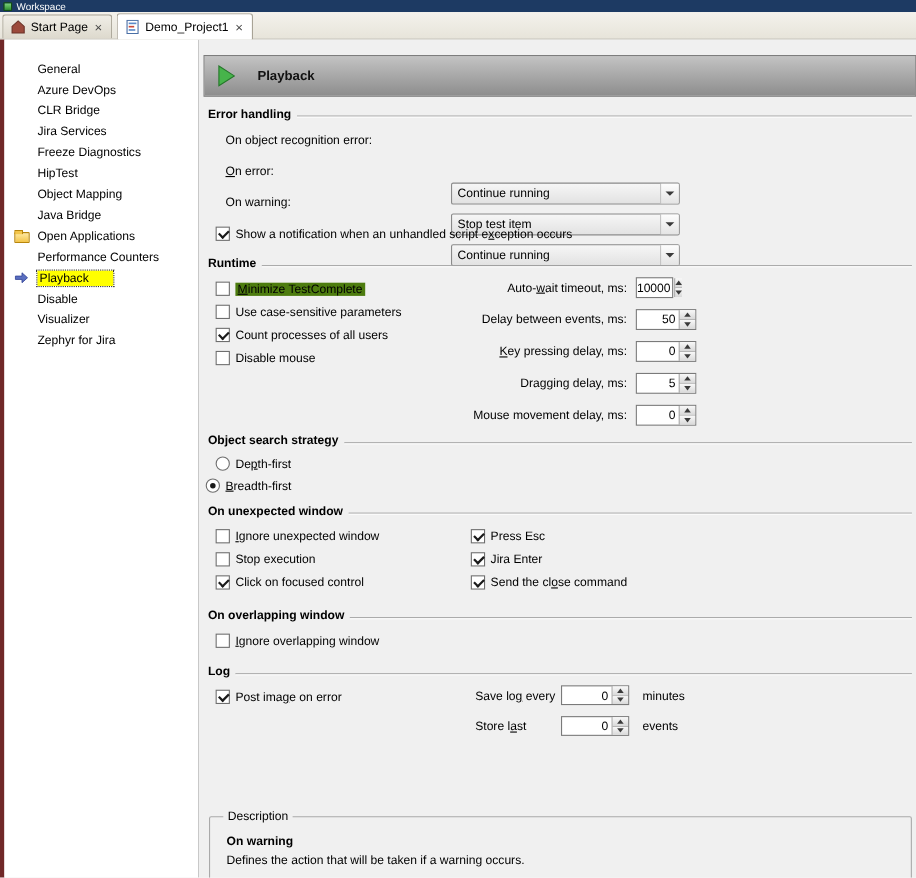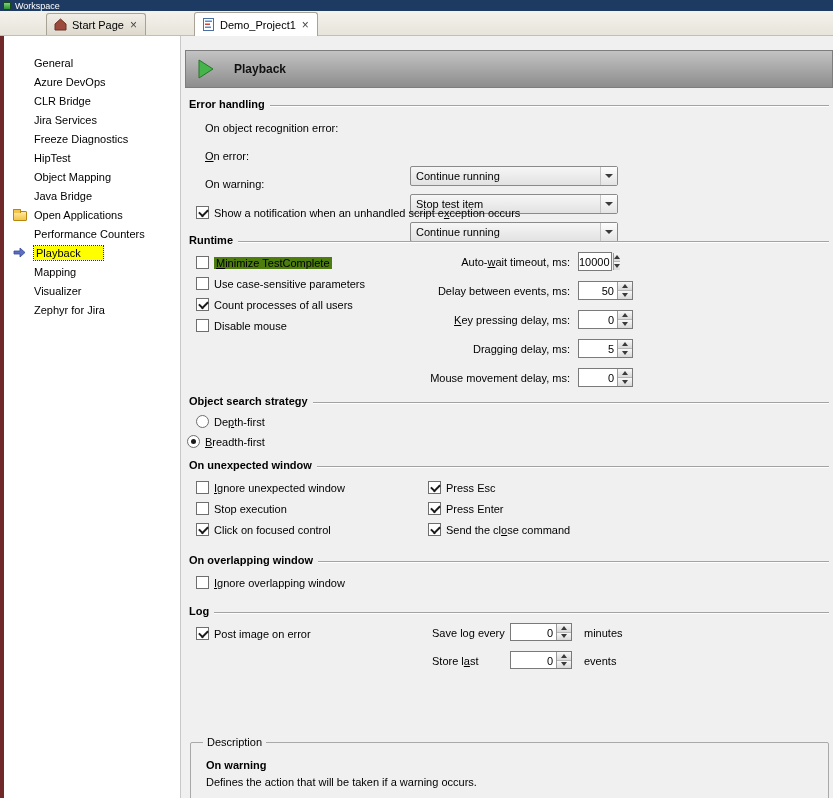--- a/index.html
+++ b/index.html
@@ -6,21 +6,21 @@
   body { font-family:"Liberation Sans", sans-serif; background:#fff; }
   .screen { position:relative; width:833px; height:798px; background:#f0f0f0; overflow:hidden; font-size:11px; color:#000; }
 
   
   .titlebar { position:absolute; left:0; top:0; width:833px; height:11px; background:#1d3a63; color:#fff; display:flex; align-items:center; gap:4px; padding-left:3px; overflow:hidden; }
   .titlebar .appico { width:8px; height:8px; background:linear-gradient(#7ed27e,#2e8f2e); border:1px solid #134d13; border-radius:1px; }
   .titlebar .wtitle { font-size:9px; line-height:10px; }
 
   
   .tabbar { position:absolute; left:0; top:11px; width:833px; height:25px; background:linear-gradient(#f4f2ec,#e7e4da); border-bottom:1px solid #c2beb2; display:flex; align-items:flex-end; padding-left:2px; }
-  .tab { display:flex; align-items:center; gap:5px; padding:0 7px; height:22px; background:linear-gradient(#f0eee7,#ddd9cd); border:1px solid #a8a396; border-bottom:none; border-radius:3px 3px 0 0; margin-right:4px; cursor:default;margin-left:44px; }
+  .tab { display:flex; align-items:center; gap:5px; padding:0 7px; height:22px; background:linear-gradient(#f0eee7,#ddd9cd); border:1px solid #a8a396; border-bottom:none; border-radius:3px 3px 0 0; margin-right:4px; cursor:default; }
   .tab.active { background:#fff; height:24px; position:relative; z-index:2; margin-bottom:-1px; }
   .tabclose { color:#444; font-size:12px; line-height:10px; padding:0 1px; }
   .tabico { display:inline-flex; }
 
   
   .left-edge { position:absolute; left:0; top:36px; width:4px; height:762px; background:#702828; }
 
   
   .sidebar { position:absolute; left:4px; top:36px; width:177px; height:762px; background:#fff; border-right:1px solid #c8c8c8; padding-top:17px; }
   .side-item { position:relative; height:19px; display:flex; align-items:center; padding-left:30px; cursor:default; }
@@ -139,21 +139,21 @@
       </div>
     <div class="side-item">
       <span class="side-ico">
         <svg width="13" height="13" viewBox="0 0 13 13">
             <path d="M1 5 L7 5 L7 2 L12 6.5 L7 11 L7 8 L1 8 Z" fill="#5a6fc0" stroke="#36489a" stroke-width="0.8"></path>
           </svg>
       </span>
       <span class="side-label hl-selected">Playback</span>
     </div>
     <div class="side-item">
-        <span class="side-label">Mapping</span>
+        <span class="side-label">Disable</span>
       </div>
     <div class="side-item">
         <span class="side-label">Visualizer</span>
       </div>
     <div class="side-item">
         <span class="side-label">Zephyr for Jira</span>
       </div>
   </div>
 
   <div class="main">
@@ -299,21 +299,21 @@
       <span class="cb checked"></span>
       <span>Click on focused control</span>
     </div>
 
     <div class="check-row" style="left:247px; top:444px">
       <span class="cb checked"></span>
       <span>Press Esc</span>
     </div>
     <div class="check-row" style="left:247px; top:465px">
       <span class="cb checked"></span>
-      <span>Press Enter</span>
+      <span>Jira Enter</span>
     </div>
     <div class="check-row" style="left:247px; top:486px">
       <span class="cb checked"></span>
       <span>Send the cl<u>o</u>se command</span>
     </div>
 
     <div class="sec" style="top:517px">
       <span class="sec-title">On overlapping window</span>
       <span class="sec-rule"></span>
     </div>

